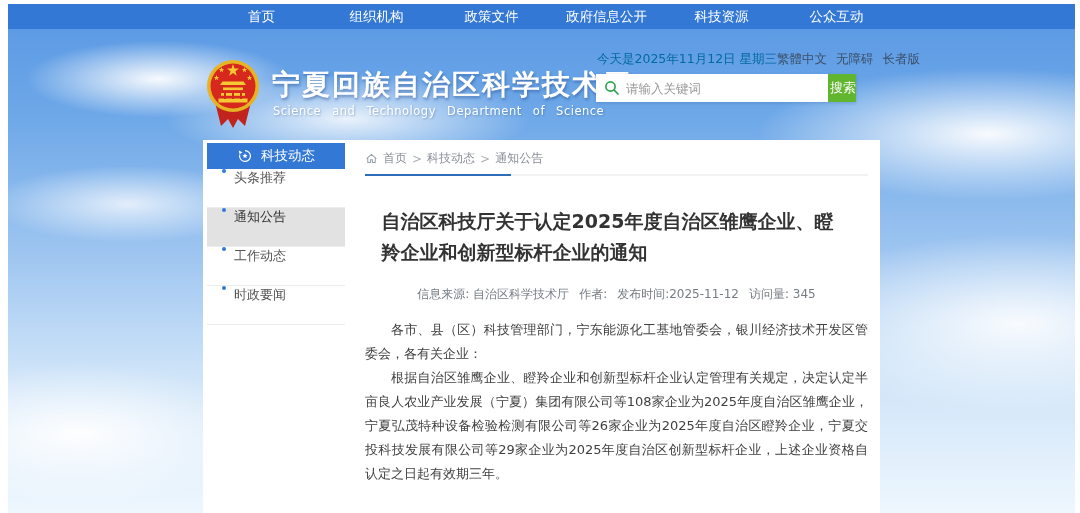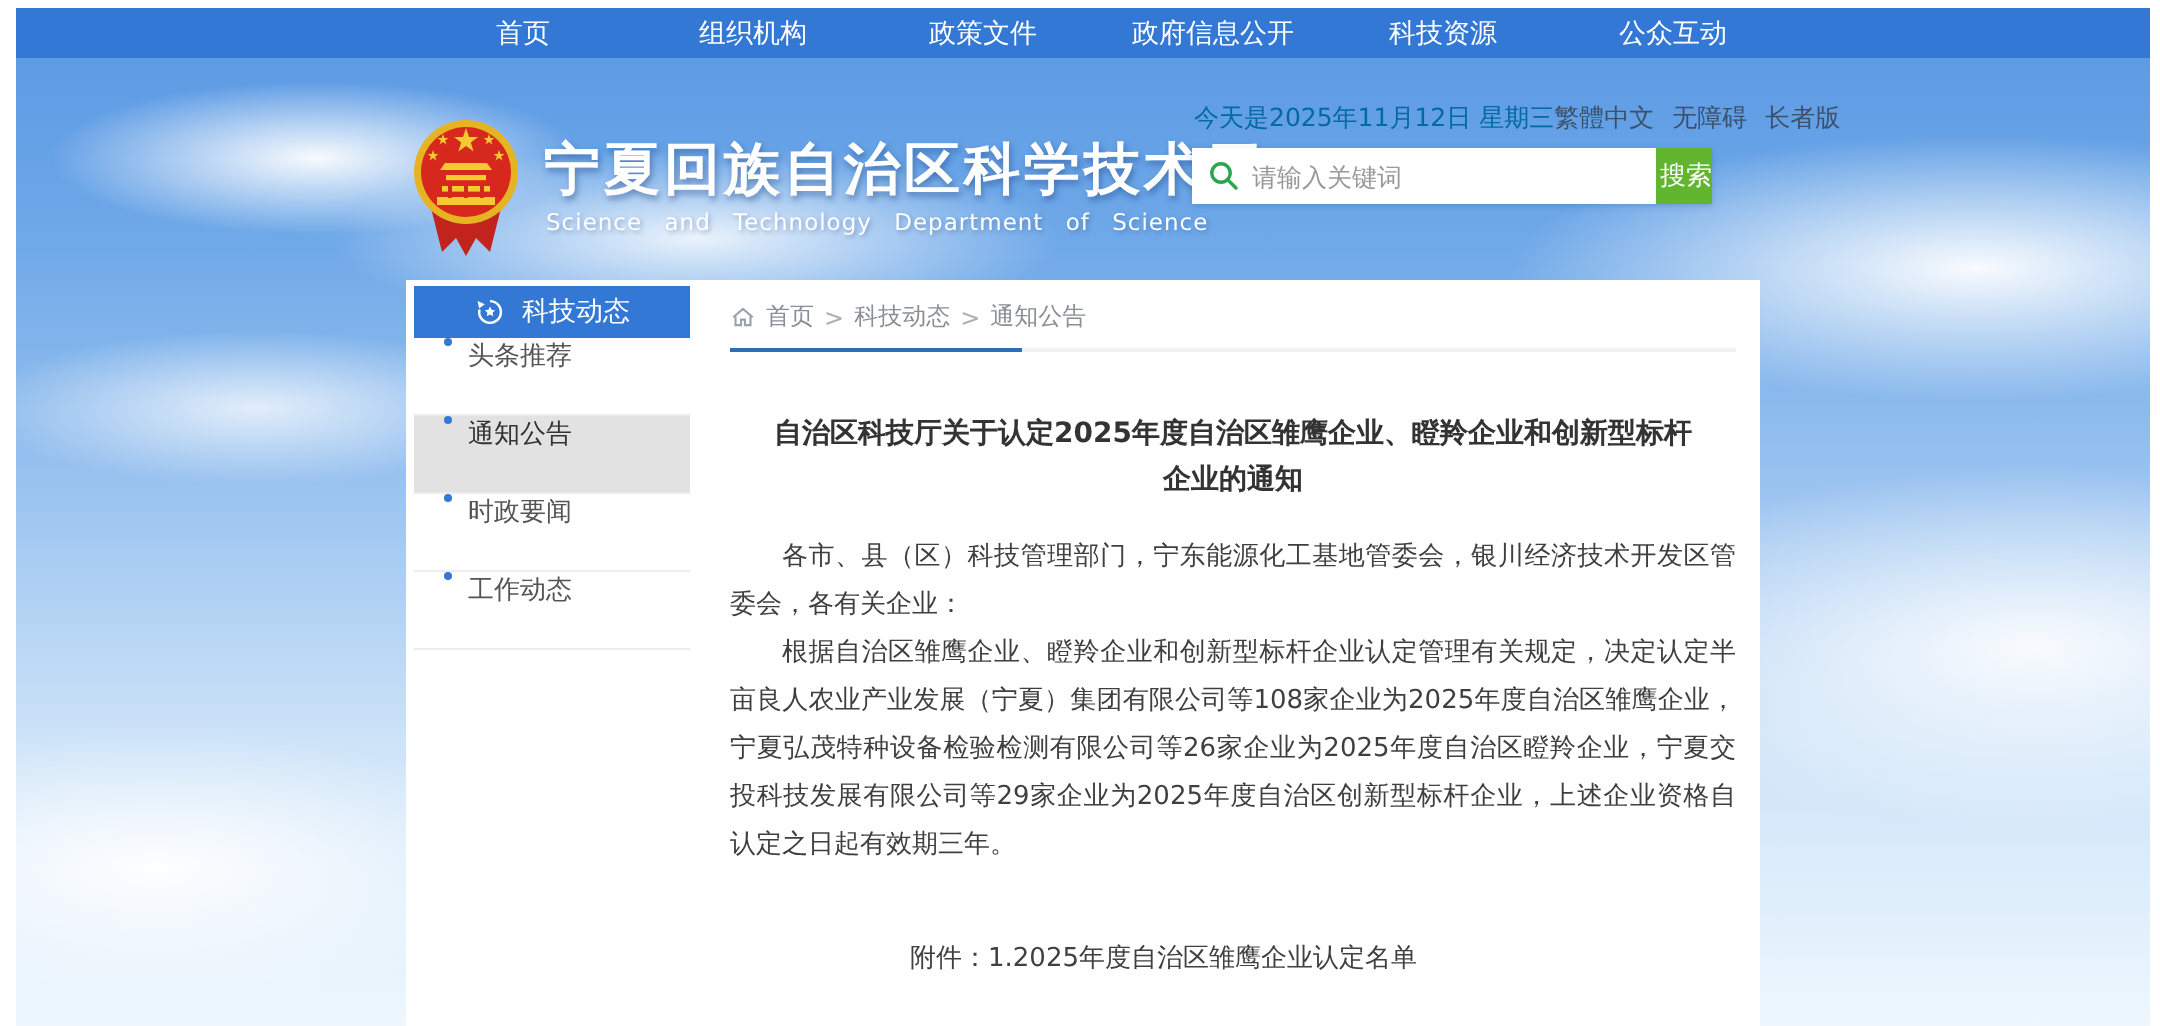--- a/index.html
+++ b/index.html
@@ -96,22 +96,22 @@
   .breadcrumb {
     margin-top:10px; display:flex; align-items:center; gap:5px;
     font-size:12px; color:#8a8f96;
   }
   .breadcrumb .crumb { cursor:pointer; }
   .breadcrumb .sep { color:#aab0b6; }
   .crumb-rule { position:relative; margin-top:7px; height:2px; background:#f0f2f4; }
   .crumb-rule .blue-seg { position:absolute; left:0; top:0; width:146px; height:2px; background:#2f6db8; }
 
   .article-title {
-    margin:30px auto 0; max-width:470px; text-align:center;
-    font-size:14px; font-weight:bold; color:#333; line-height:1.65;
+    margin:30px auto 0; max-width:470px; 
+    font-size:19px; font-weight:bold; color:#333; line-height:1.65;
   }
   .article-meta {
     margin-top:17px; text-align:center; font-size:12px; color:#767c83;
     display:flex; justify-content:center; gap:10px; white-space:nowrap;
   }
   .article-body { margin-top:15px; }
   .article-body p {
     font-size:13px; color:#3f3f3f; line-height:1.85; text-indent:2em;
     text-align:justify;
   }
@@ -192,25 +192,25 @@
       <li class="sidebar-item">
         <span class="dot"></span>
         <span>头条推荐</span>
       </li>
       <li class="sidebar-item active">
         <span class="dot"></span>
         <span>通知公告</span>
       </li>
       <li class="sidebar-item">
         <span class="dot"></span>
+        <span>工作动态</span>
+      </li>
+      <li class="sidebar-item">
+        <span class="dot"></span>
         <span>时政要闻</span>
-      </li>
-      <li class="sidebar-item">
-        <span class="dot"></span>
-        <span>工作动态</span>
       </li>
     </ul>
   </aside>
 
   <section class="main-col">
     <div class="breadcrumb">
       <svg width="13" height="13" viewBox="0 0 16 16">
         <path d="M2 8.2 L8 3 l6 5.2 M3.4 7.5 V13 h3.4 v-3.4 h2.4 V13 h3.4 V7.5" fill="none" stroke="#9aa3ad" stroke-width="1.3"></path>
       </svg>
       <span class="crumb">首页</span>
@@ -218,20 +218,26 @@
       <span class="crumb">科技动态</span>
       <span class="sep">&gt;</span>
       <span class="crumb">通知公告</span>
     </div>
     <div class="crumb-rule">
       <span class="blue-seg"></span>
     </div>
 
     <h1 class="article-title">自治区科技厅关于认定2025年度自治区雏鹰企业、瞪羚企业和创新型标杆企业的通知</h1>
 
+    <div class="article-meta">
+      <span>信息来源: 自治区科学技术厅</span>
+      <span>作者:</span>
+      <span>发布时间:2025-11-12</span>
+      <span>访问量: 345</span>
+    </div>
 
     <div class="article-body">
       <p>各市、县（区）科技管理部门，宁东能源化工基地管委会，银川经济技术开发区管委会，各有关企业：</p>
       <p>根据自治区雏鹰企业、瞪羚企业和创新型标杆企业认定管理有关规定，决定认定半亩良人农业产业发展（宁夏）集团有限公司等108家企业为2025年度自治区雏鹰企业，宁夏弘茂特种设备检验检测有限公司等26家企业为2025年度自治区瞪羚企业，宁夏交投科技发展有限公司等29家企业为2025年度自治区创新型标杆企业，上述企业资格自认定之日起有效期三年。</p>
     </div>
 
     <div class="attachments">
       <span class="att-label">附件：</span>
       <ul class="att-list">
         <li>1.2025年度自治区雏鹰企业认定名单</li>

